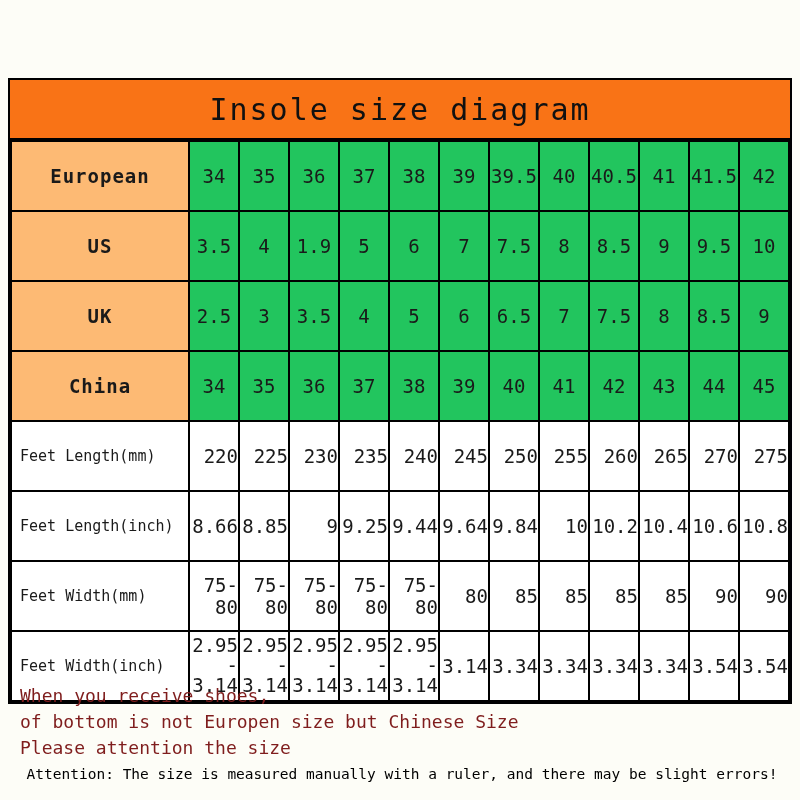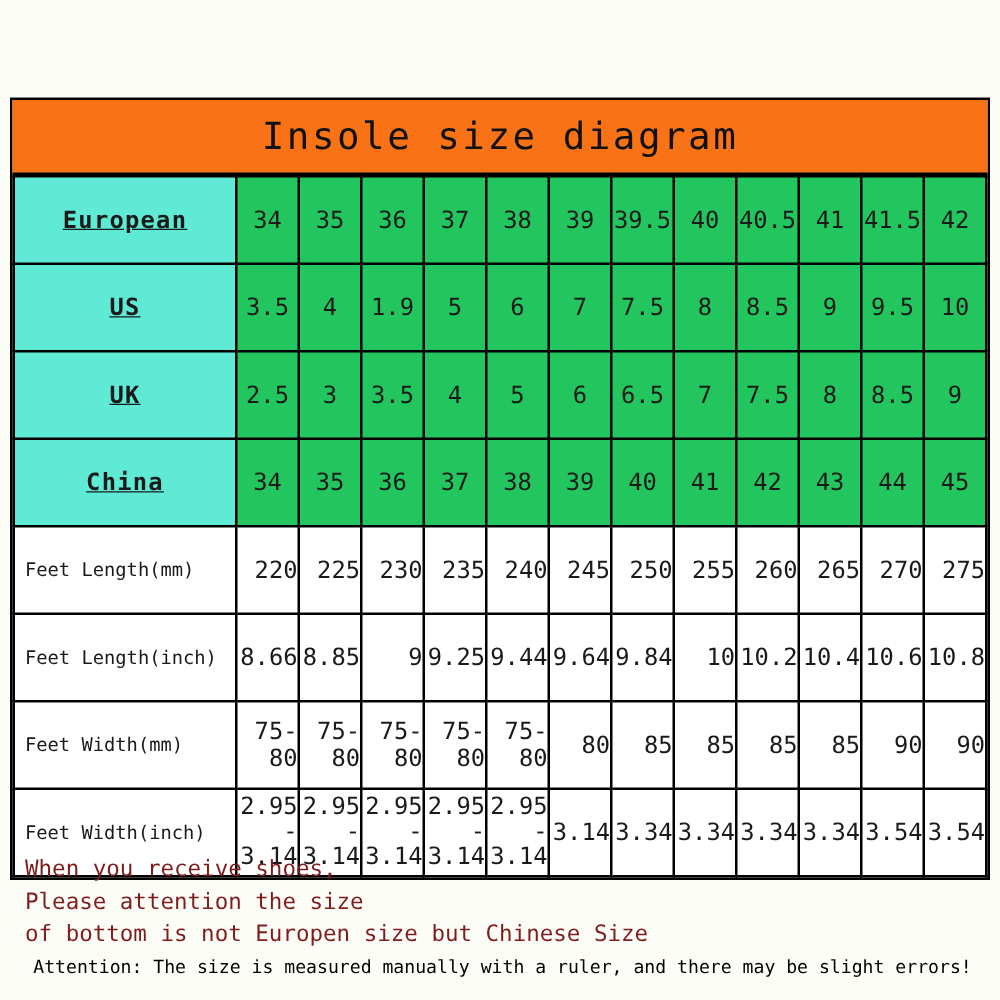--- a/index.html
+++ b/index.html
@@ -53,21 +53,21 @@
     color: #1a1a1a;
     padding: 0;
   }
   td.rowhead {
     width: 176px;
     font-size: 17px;
     font-weight: bold;
     letter-spacing: 1px;
   }
   tr.gold td { background: #22c55e; }
-  tr.gold td.rowhead { background: #5eead4; text-decoration: underline; }
+  tr.gold td.rowhead { background: #fdba74; }
   tr.plain td { background: #ffffff; }
   tr.gold td { height: 68px; font-size: 19px; }
   tr.plain td { height: 68px; font-size: 19px; text-align: right; }
   tr.plain td.rowhead {
     font-size: 15px;
     font-weight: normal;
     letter-spacing: 0px;
     text-align: left;
     padding-left: 8px;
   }
@@ -245,19 +245,19 @@
             <td>3.54</td>
             <td>3.54</td>
           </tr>
         </tbody>
     </table>
 
   </div>
 
   <div class="notes">
     <div>When you receive shoes,</div>
+    <div>of bottom is not Europen size but Chinese Size</div>
     <div>Please attention the size</div>
-    <div>of bottom is not Europen size but Chinese Size</div>
   </div>
 
   <div class="attention">Attention: The size is measured manually with a ruler, and there may be slight errors!</div>
 
 </div>
 
 </body></html>

